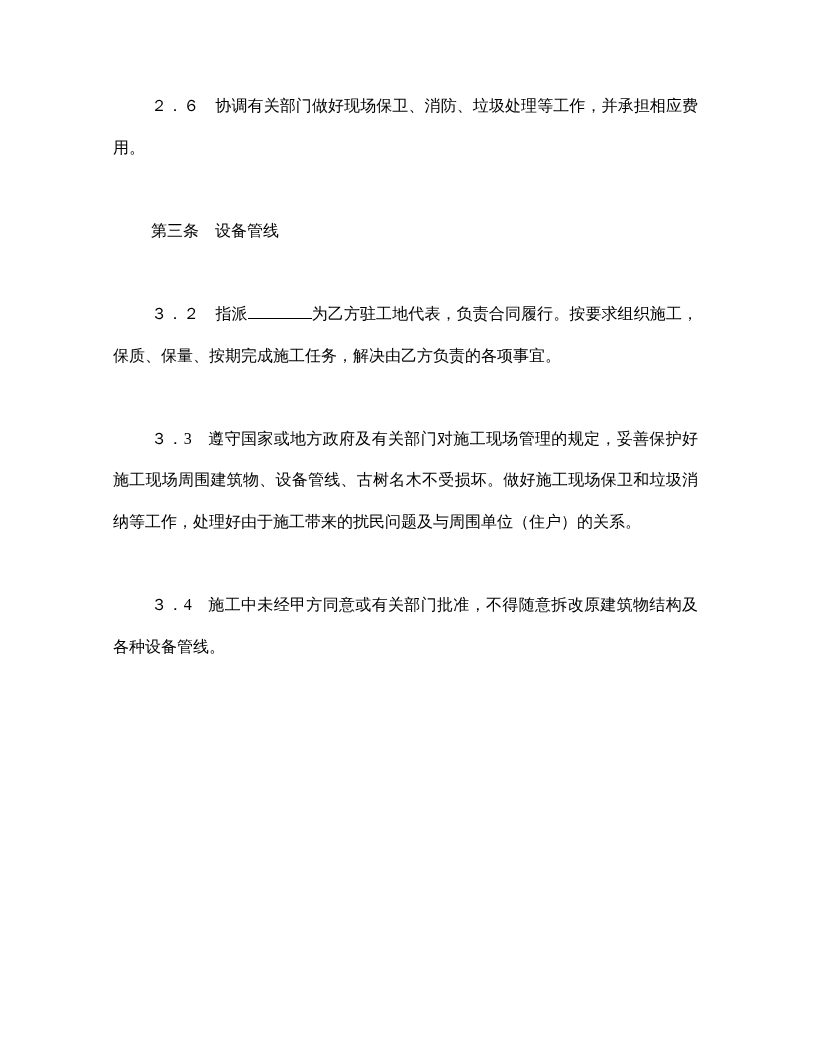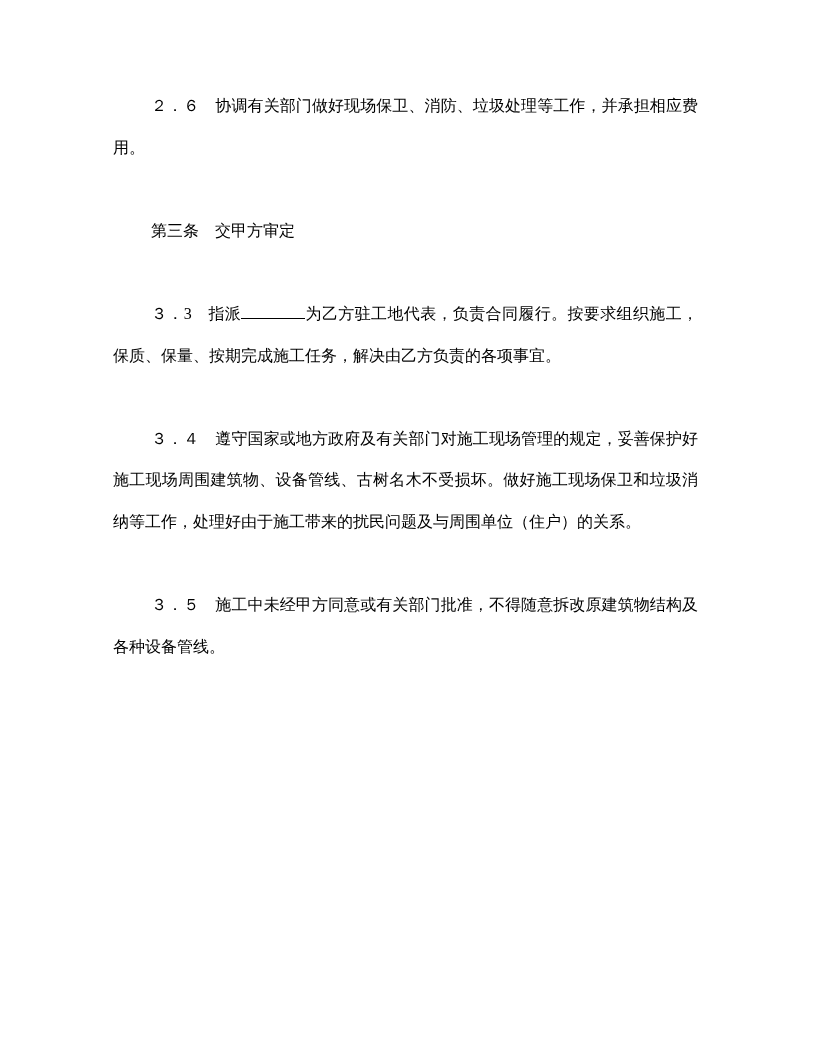--- a/index.html
+++ b/index.html
@@ -37,25 +37,25 @@
     border-bottom: 1px solid #000000;
   }
 </style>
 </head>
 <body>
 
 <div class="page">
 
   <p class="doc-par">２．６　协调有关部门做好现场保卫、消防、垃圾处理等工作，并承担相应费用。</p>
 
-  <p class="doc-par">第三条　交甲方审定</p>
+  <p class="doc-par">第三条　设备管线</p>
 
 
   <p class="doc-par">
-    <span>３．3　指派</span><span class="blank-line"></span><span>为乙方驻工地代表，负责合同履行。按要求组织施工，保质、保量、按期完成施工任务，解决由乙方负责的各项事宜。</span>
+    <span>３．２　指派</span><span class="blank-line"></span><span>为乙方驻工地代表，负责合同履行。按要求组织施工，保质、保量、按期完成施工任务，解决由乙方负责的各项事宜。</span>
   </p>
 
 
-  <p class="doc-par">３．４　遵守国家或地方政府及有关部门对施工现场管理的规定，妥善保护好施工现场周围建筑物、设备管线、古树名木不受损坏。做好施工现场保卫和垃圾消纳等工作，处理好由于施工带来的扰民问题及与周围单位（住户）的关系。</p>
+  <p class="doc-par">３．3　遵守国家或地方政府及有关部门对施工现场管理的规定，妥善保护好施工现场周围建筑物、设备管线、古树名木不受损坏。做好施工现场保卫和垃圾消纳等工作，处理好由于施工带来的扰民问题及与周围单位（住户）的关系。</p>
 
-  <p class="doc-par">３．５　施工中未经甲方同意或有关部门批准，不得随意拆改原建筑物结构及各种设备管线。</p>
+  <p class="doc-par">３．4　施工中未经甲方同意或有关部门批准，不得随意拆改原建筑物结构及各种设备管线。</p>
 
 </div>
 
 </body></html>

